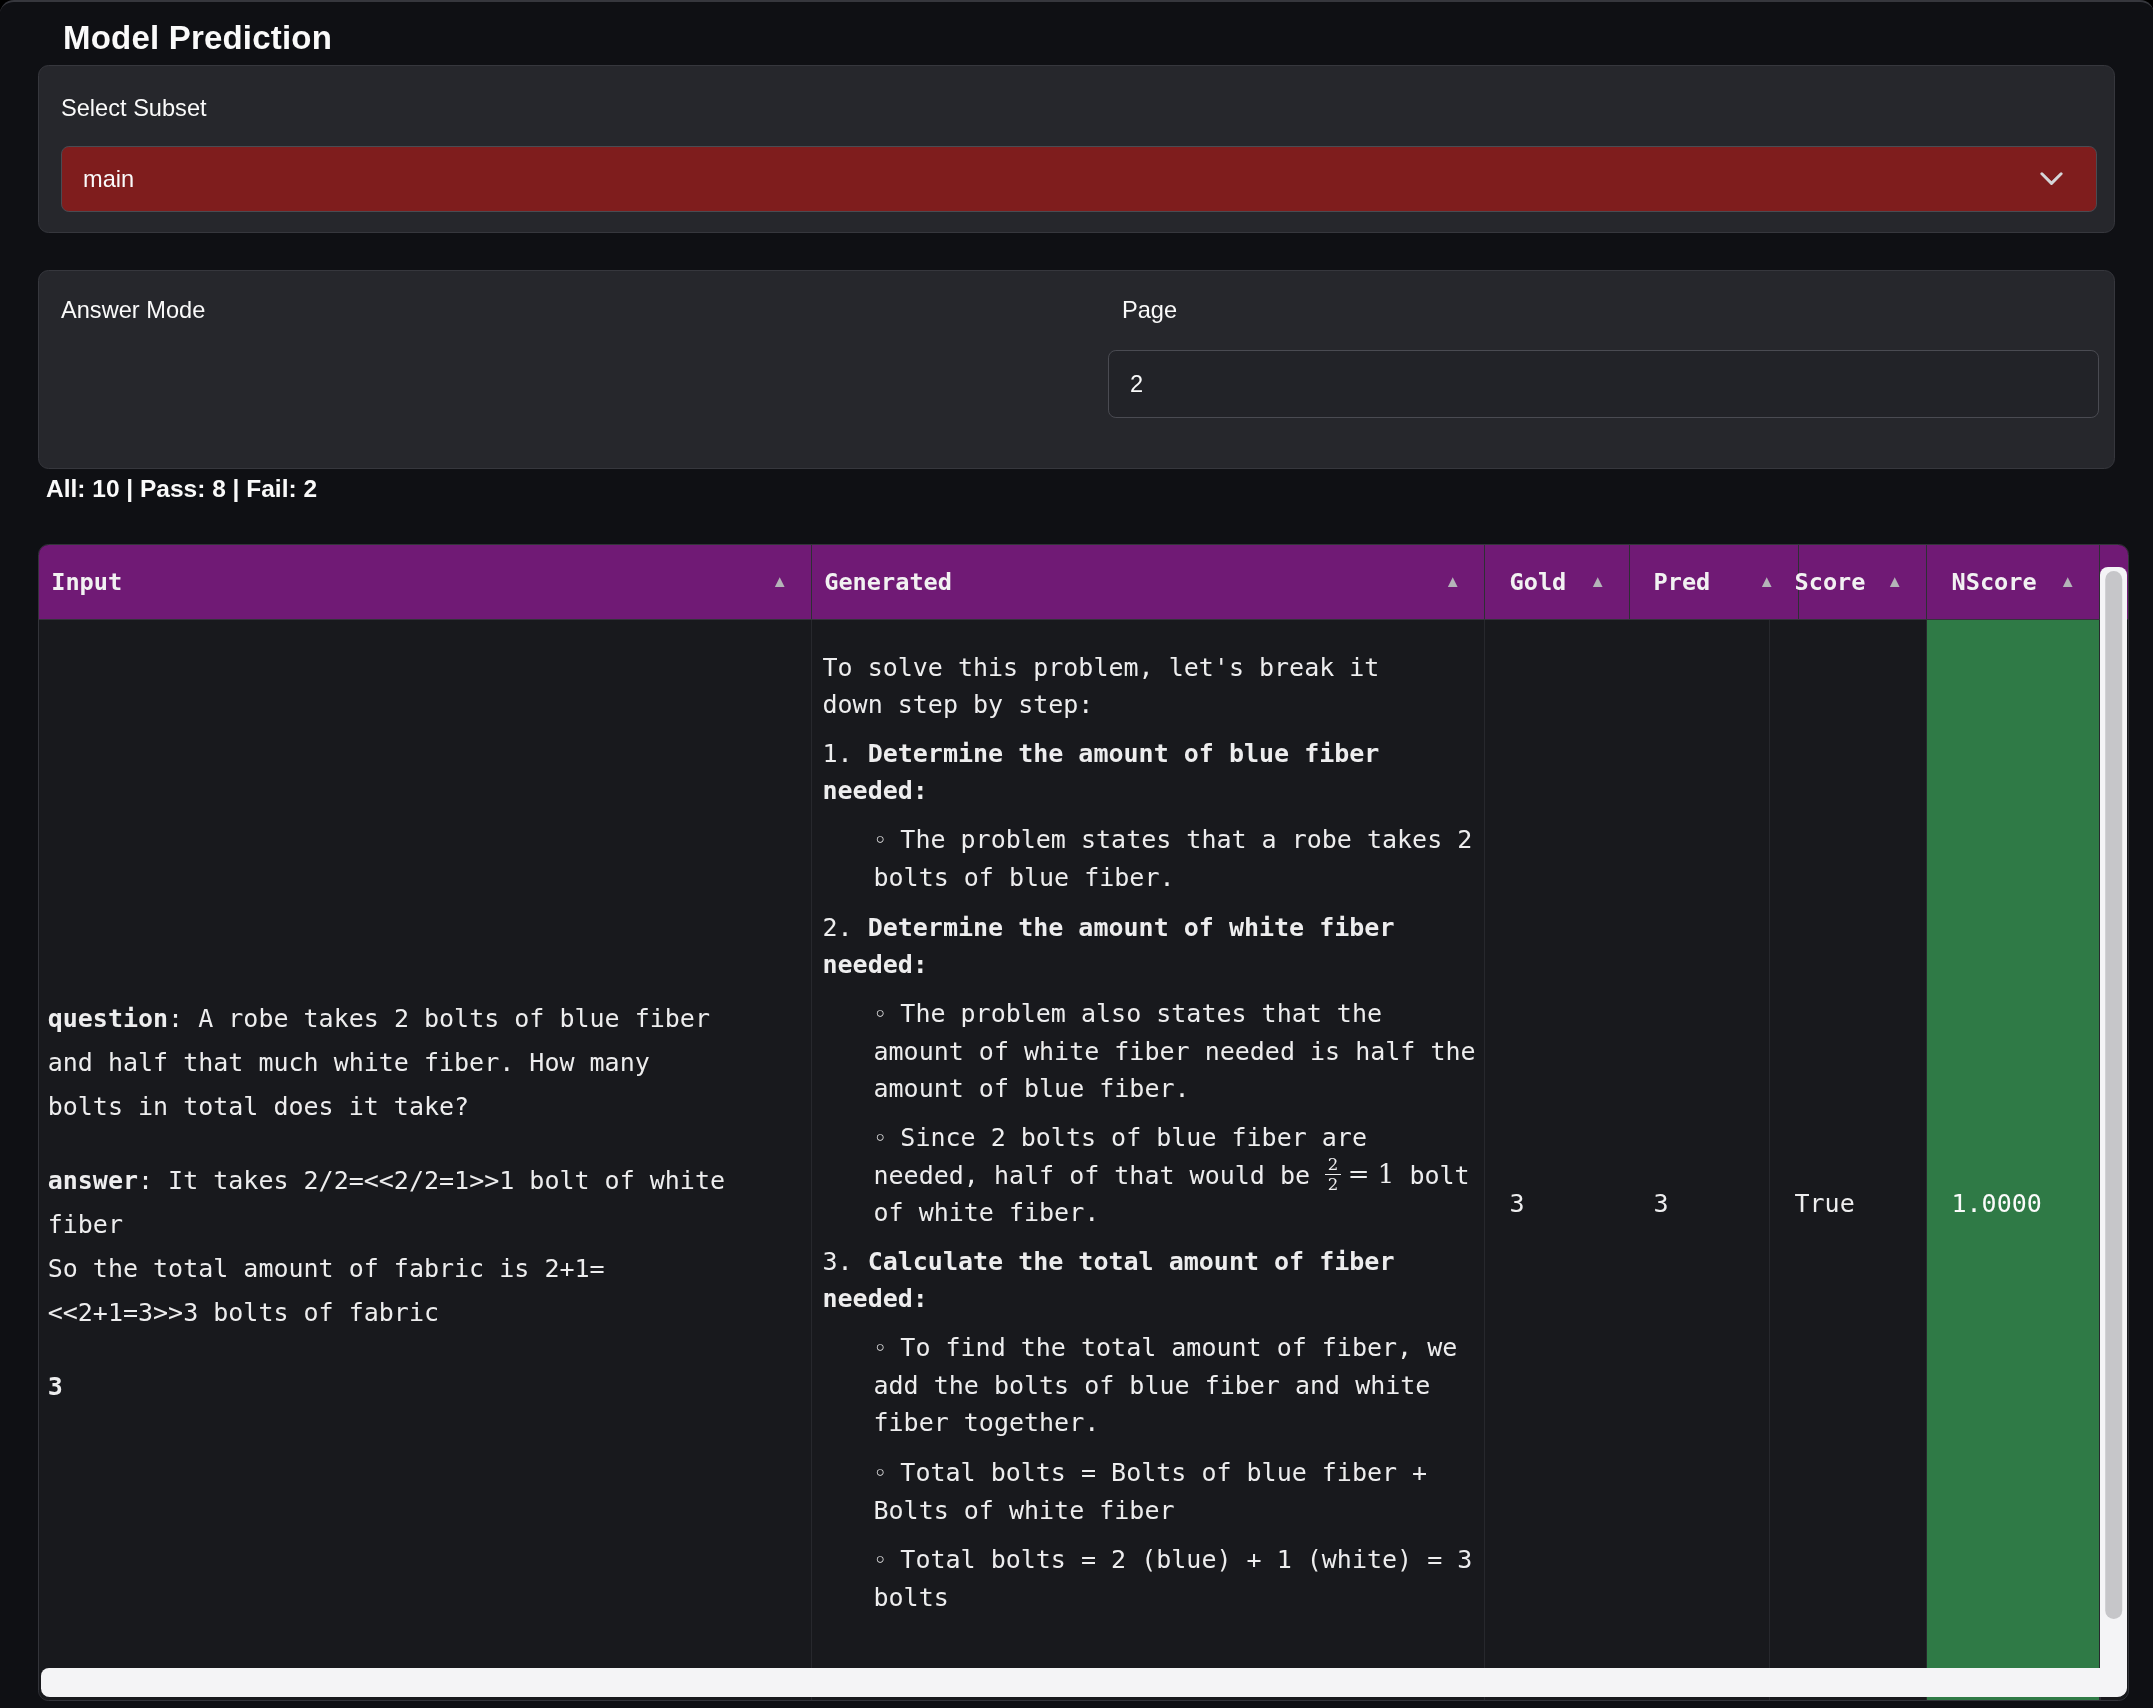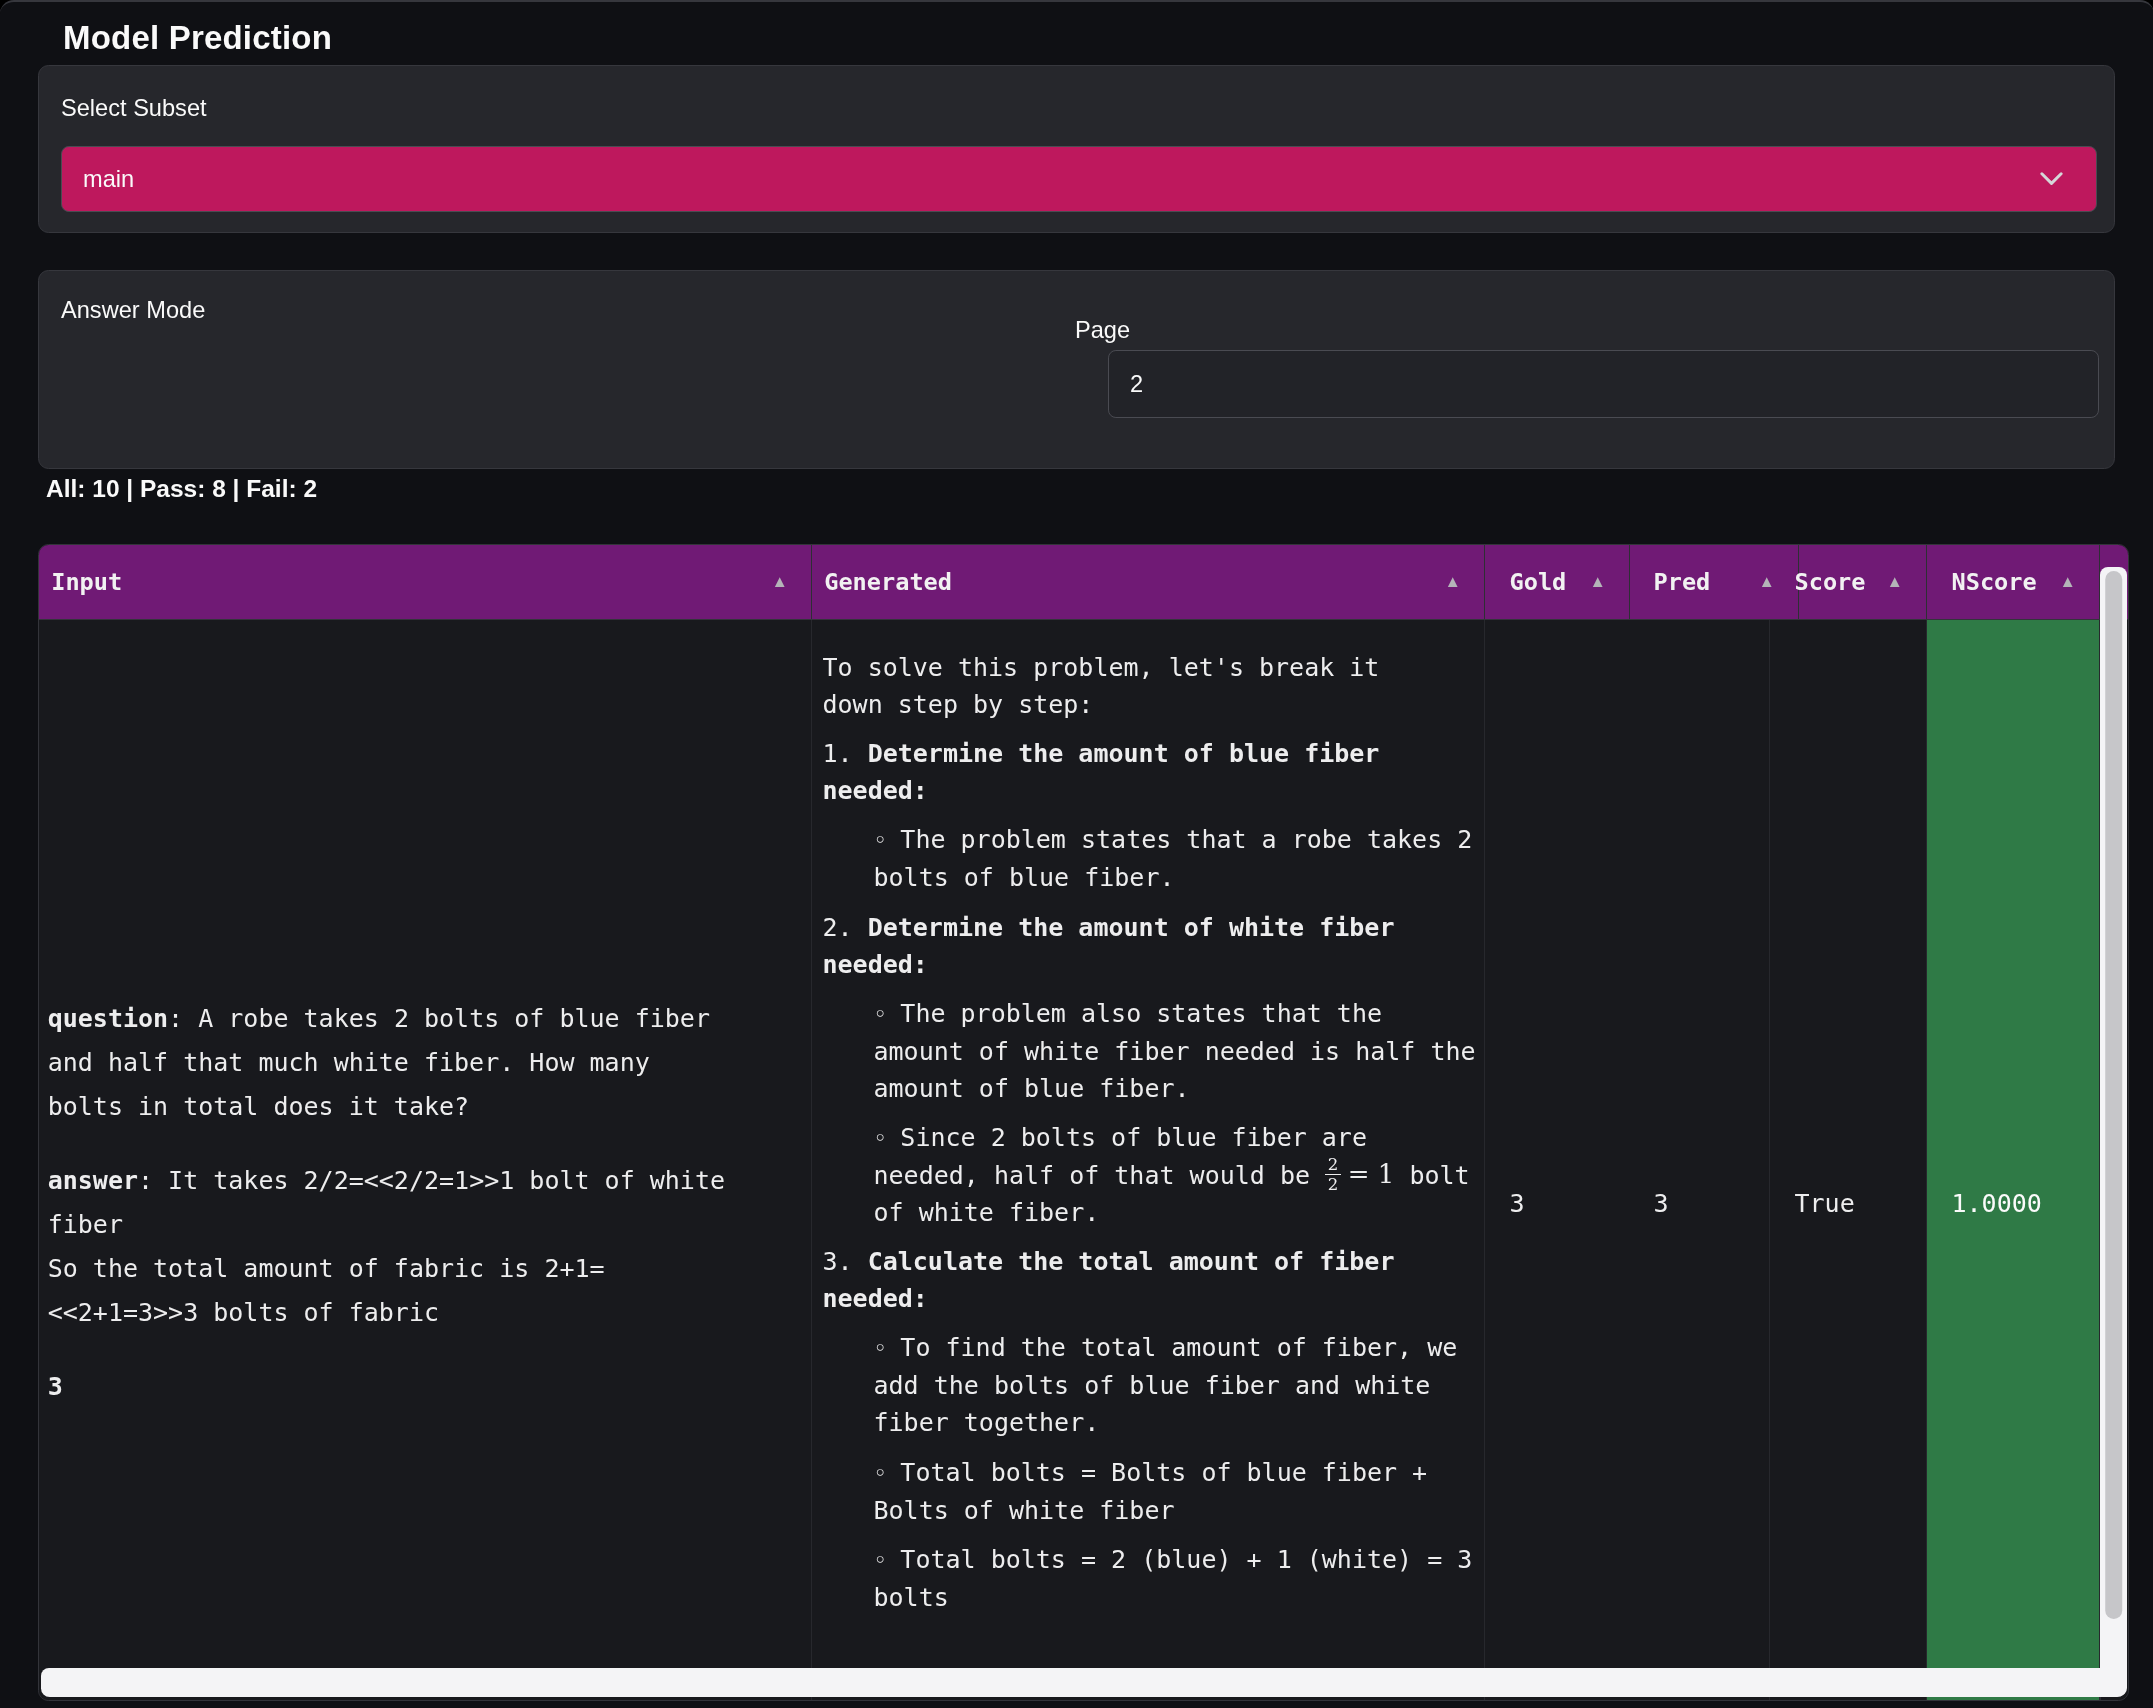--- a/index.html
+++ b/index.html
@@ -21,21 +21,21 @@
   .panel{
     position:absolute;left:38px;width:2077px;box-sizing:border-box;
     background:#26272c;border:0.9px solid #36373d;border-radius:10.5px;
   }
   .panel-subset{top:63px;height:168px;}
   .panel-controls{top:268px;height:199px;}
   .field-label{position:absolute;font-size:23.6px;color:#fafafa;}
   .subset-label{left:22px;top:29px;}
   .selectbox{
     position:absolute;left:22px;right:16.6px;top:80px;height:66px;box-sizing:border-box;
-    background:#be185d;border:0.9px solid #4a4b52;border-radius:7.9px;
+    background:#7f1d1d;border:0.9px solid #4a4b52;border-radius:7.9px;
     display:flex;align-items:center;cursor:pointer;
   }
   .selectbox .value{padding-left:21px;font-size:23.6px;color:#fafafa;}
   .selectbox .caret{position:absolute;right:33px;top:50%;transform:translateY(-50%);line-height:0;}
   
   .answer-mode-label{left:22px;top:26px;}
   .radio-group{position:absolute;left:22px;top:79px;height:58px;display:flex;gap:18.3px;}
   .radio-pill{
     display:flex;align-items:center;gap:15px;height:58px;box-sizing:border-box;
     padding:0 23.6px 0 16.6px;border:0.9px solid #45464e;border-radius:7.9px;cursor:pointer;
@@ -43,21 +43,21 @@
   }
   .radio-dot{width:33px;height:33px;border-radius:50%;box-sizing:border-box;position:relative;flex:none;}
   .radio-dot.off{border:2.6px solid #6f707a;background:transparent;}
   .radio-dot.on{background:#e8792f;}
   .radio-dot.on::after{
     content:"";position:absolute;left:50%;top:50%;width:12.2px;height:12.2px;border-radius:50%;
     background:#ffffff;transform:translate(-50%,-50%);
   }
   .radio-label{font-size:23.6px;color:#fafafa;}
   
-  .page-label{left:1036px;top:26px;margin-top:20px;}
+  .page-label{left:1083px;top:26px;}
   .page-input{
     position:absolute;left:1069px;top:79px;width:991px;height:68px;box-sizing:border-box;
     background:#222328;border:0.9px solid #4a4b52;border-radius:7.9px;
     display:flex;align-items:center;cursor:text;
   }
   .page-input .value{padding-left:21px;font-size:23.6px;color:#fafafa;}
   
   .stats{
     position:absolute;left:46px;top:473px;font-size:24.5px;font-weight:bold;color:#fafafa;
   }

